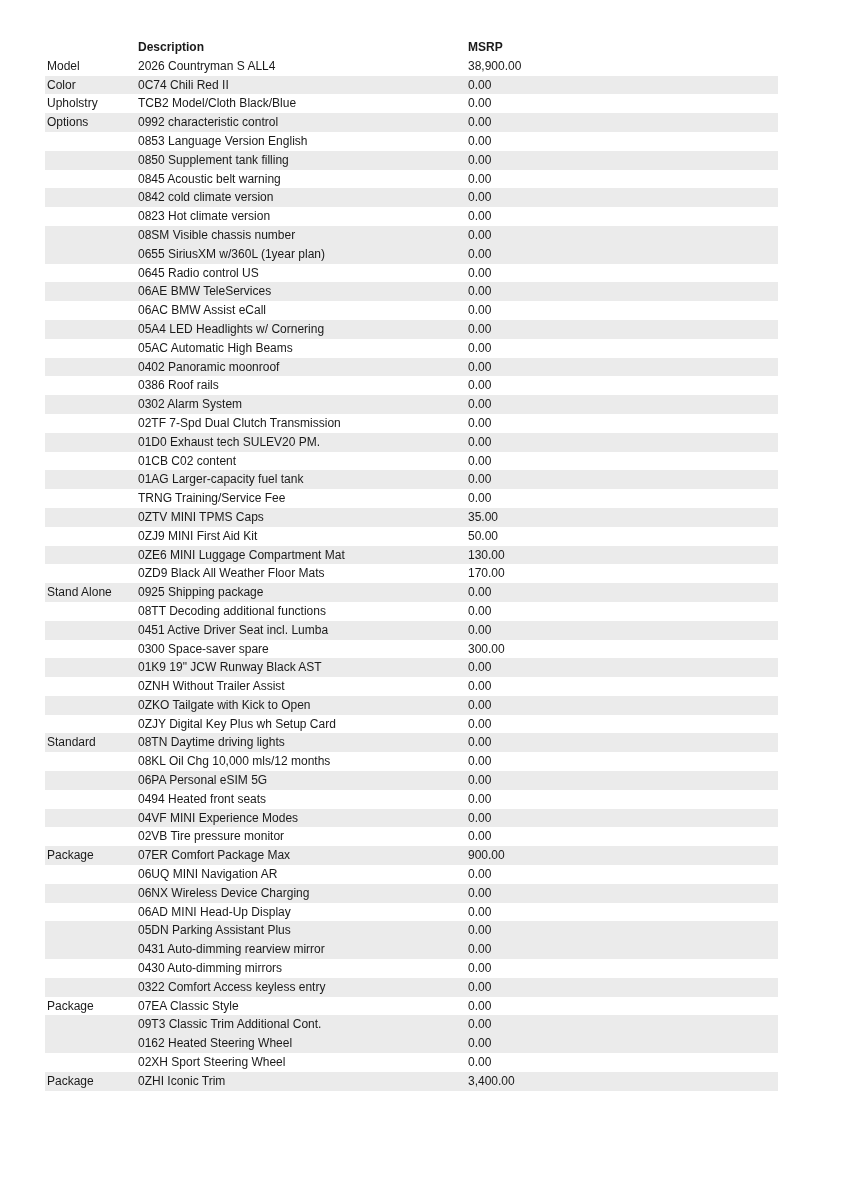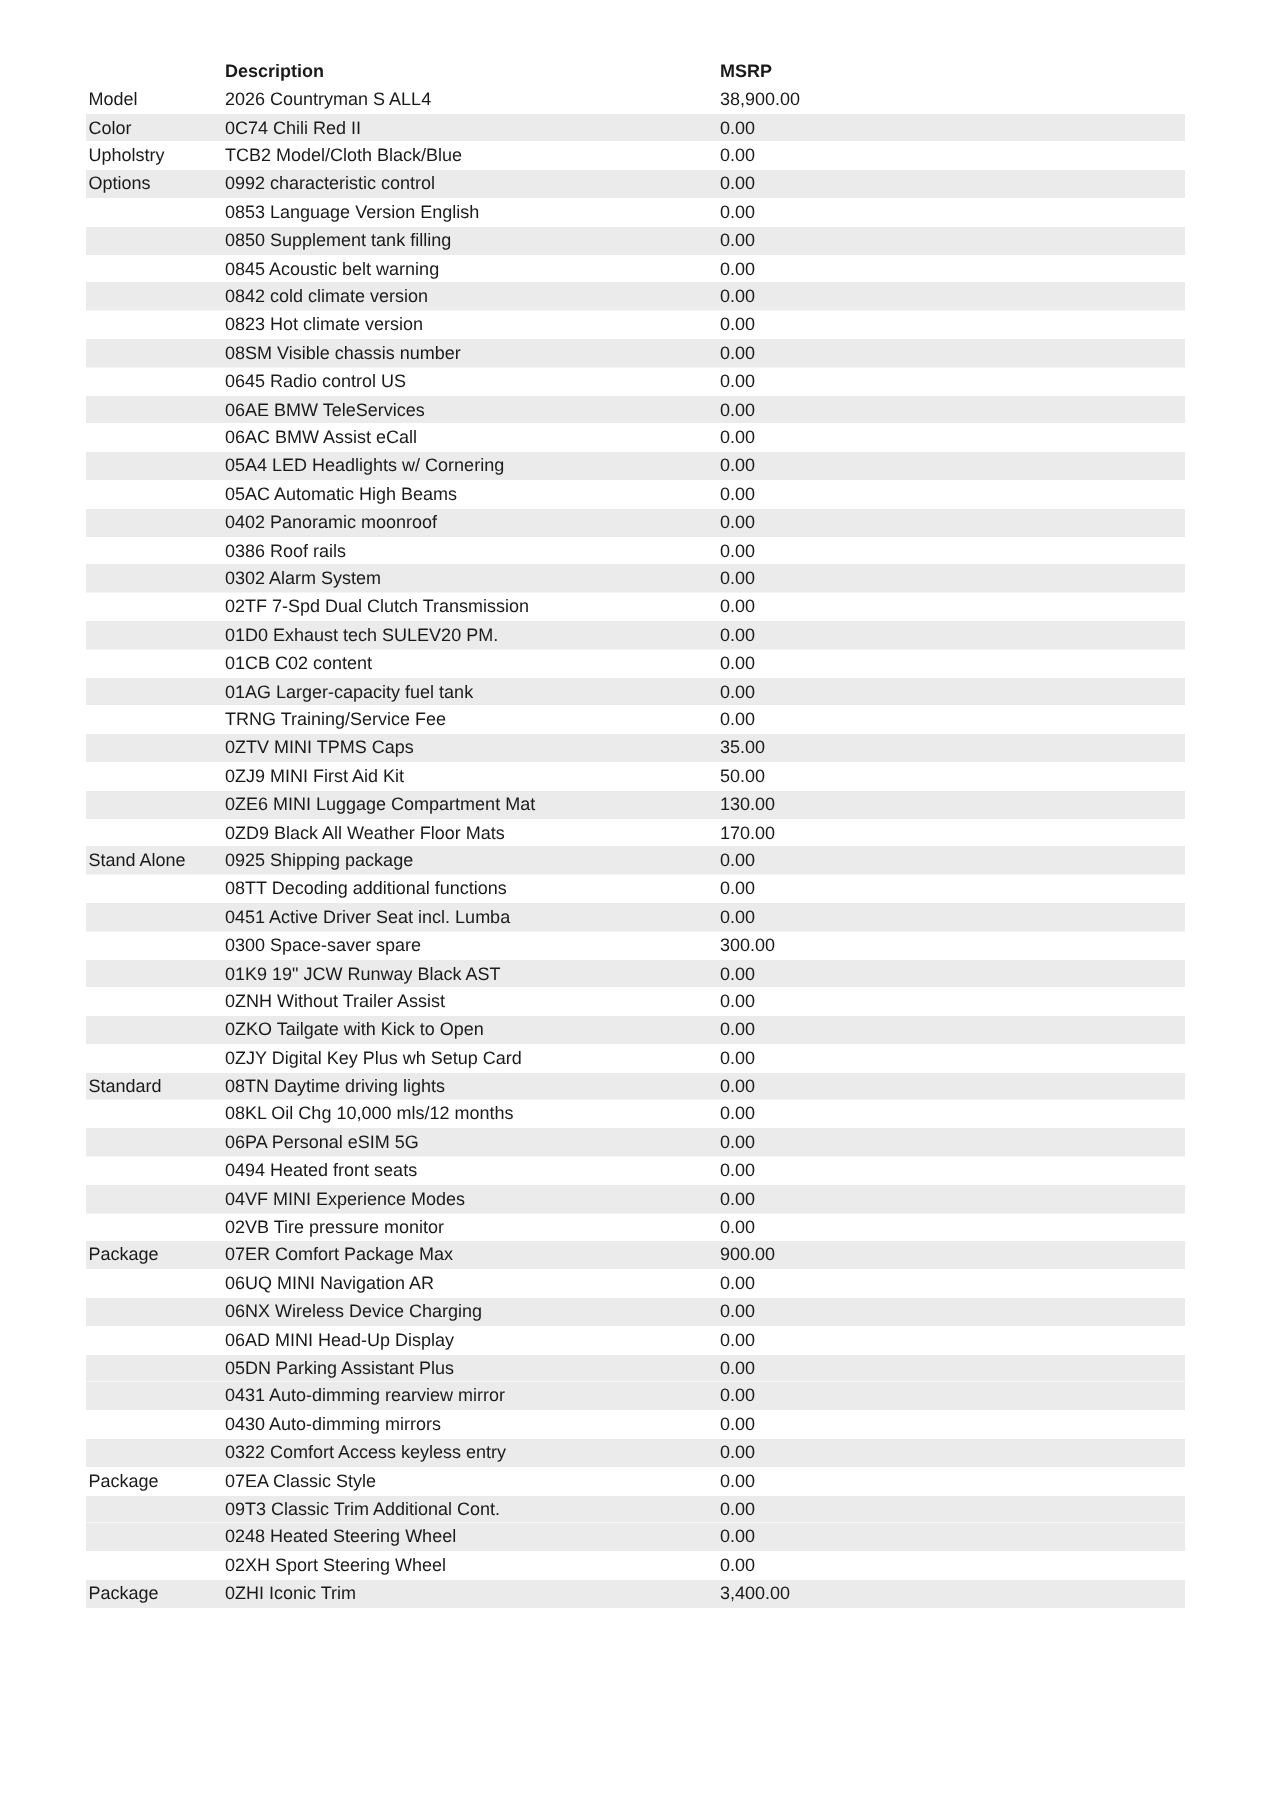--- a/index.html
+++ b/index.html
@@ -9,21 +9,21 @@
   }
   .page {
     position: relative;
     width: 848px;
     height: 1200px;
     background: #ffffff;
     overflow: hidden;
   }
   .table-wrap {
     position: absolute;
-    left: 57px;
+    left: 45px;
     top: 38px;
     width: 733px;
   }
   table {
     border-collapse: collapse;
     width: 100%;
     table-layout: fixed;
   }
   col.c-cat   { width: 91px; }
   col.c-desc  { width: 330px; }
@@ -119,20 +119,26 @@
             <td>0823 Hot climate version</td>
             <td class="msrp">0.00</td>
             <td></td>
           </tr>
           <tr class="striped">
             <td></td>
             <td>08SM Visible chassis number</td>
             <td class="msrp">0.00</td>
             <td></td>
           </tr>
+          <tr class="striped">
+            <td></td>
+            <td>0655 SiriusXM w/360L (1year plan)</td>
+            <td class="msrp">0.00</td>
+            <td></td>
+          </tr>
           <tr>
             <td></td>
             <td>0645 Radio control US</td>
             <td class="msrp">0.00</td>
             <td></td>
           </tr>
           <tr class="striped">
             <td></td>
             <td>06AE BMW TeleServices</td>
             <td class="msrp">0.00</td>
@@ -367,21 +373,21 @@
             <td></td>
           </tr>
           <tr class="striped">
             <td></td>
             <td>09T3 Classic Trim Additional Cont.</td>
             <td class="msrp">0.00</td>
             <td></td>
           </tr>
           <tr class="striped">
             <td></td>
-            <td>0248 Heated Steering Wheel</td>
+            <td>0162 Heated Steering Wheel</td>
             <td class="msrp">0.00</td>
             <td></td>
           </tr>
           <tr>
             <td></td>
             <td>02XH Sport Steering Wheel</td>
             <td class="msrp">0.00</td>
             <td></td>
           </tr>
           <tr class="striped">

